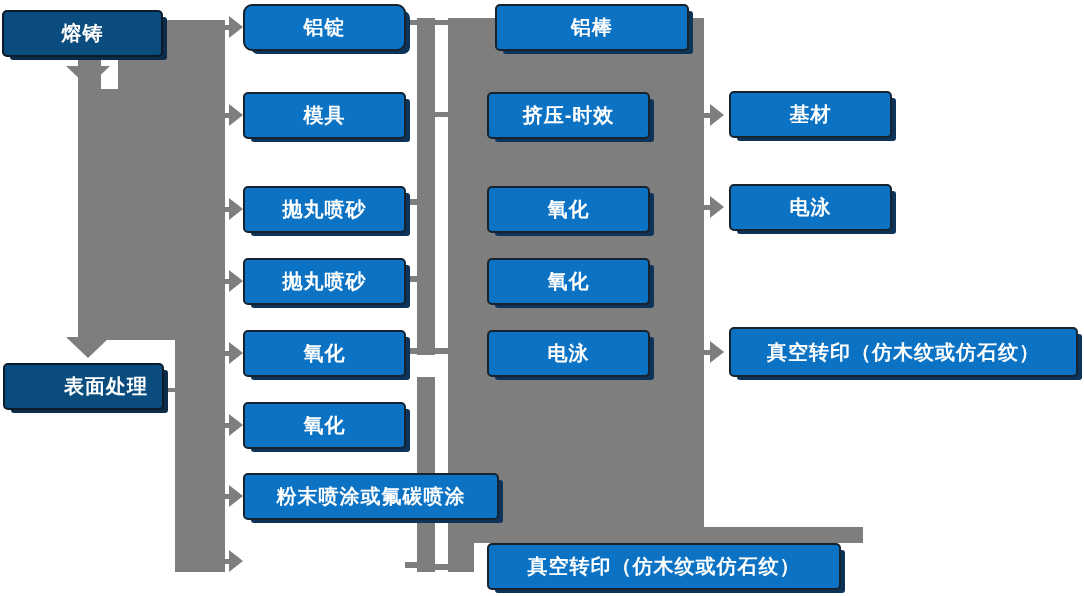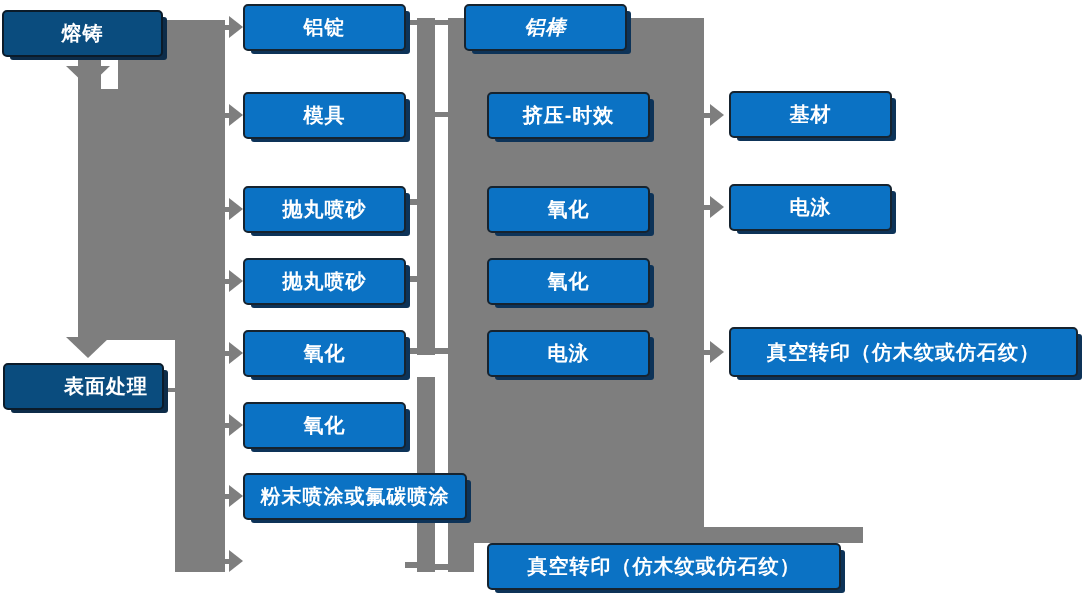--- a/index.html
+++ b/index.html
@@ -71,29 +71,29 @@
   <div class="ar-stem" style="left:704px;top:113px;width:7px;height:5px;"></div>
   <div class="ar-head" style="left:710px;top:104px;"></div>
   <div class="ar-stem" style="left:704px;top:205px;width:7px;height:5px;"></div>
   <div class="ar-head" style="left:710px;top:196px;"></div>
   <div class="ar-stem" style="left:704px;top:350px;width:7px;height:5px;"></div>
   <div class="ar-head" style="left:710px;top:341px;"></div>
 
   <div class="node dark" style="left:2px;top:10px;width:161px;">熔铸</div>
   <div class="node dark" style="left:3px;top:363px;width:161px;padding-left:45px;">表面处理</div>
 
-  <div class="node blue" style="left:243px;top:4px;width:163px;">铝锭</div>
+  <div class="node blue" style="left:243px;top:4px;width:163px;border-radius:9px;">铝锭</div>
   <div class="node blue" style="left:243px;top:92px;width:163px;">模具</div>
   <div class="node blue" style="left:243px;top:186px;width:163px;">抛丸喷砂</div>
   <div class="node blue" style="left:243px;top:258px;width:163px;">抛丸喷砂</div>
   <div class="node blue" style="left:243px;top:330px;width:163px;">氧化</div>
   <div class="node blue" style="left:243px;top:402px;width:163px;">氧化</div>
-  <div class="node blue" style="left:243px;top:473px;width:224px;">粉末喷涂或氟碳喷涂</div>
+  <div class="node blue" style="left:243px;top:473px;width:256px;">粉末喷涂或氟碳喷涂</div>
 
-  <div class="node blue" style="left:464px;top:4px;width:163px;font-style:italic;">铝棒</div>
+  <div class="node blue" style="left:495px;top:4px;width:194px;">铝棒</div>
   <div class="node blue" style="left:487px;top:92px;width:163px;">挤压-时效</div>
   <div class="node blue" style="left:487px;top:186px;width:163px;">氧化</div>
   <div class="node blue" style="left:487px;top:258px;width:163px;">氧化</div>
   <div class="node blue" style="left:487px;top:330px;width:163px;">电泳</div>
   <div class="node blue" style="left:487px;top:543px;width:354px;">真空转印（仿木纹或仿石纹）</div>
 
   <div class="node blue" style="left:729px;top:91px;width:163px;">基材</div>
   <div class="node blue" style="left:729px;top:184px;width:163px;">电泳</div>
   <div class="node blue" style="left:729px;top:327px;width:349px;height:50px;line-height:46px;">真空转印（仿木纹或仿石纹）</div>
 

